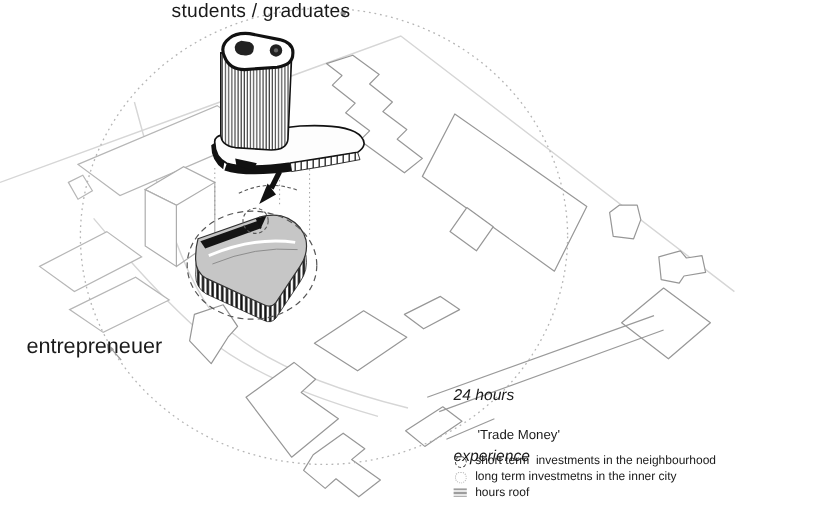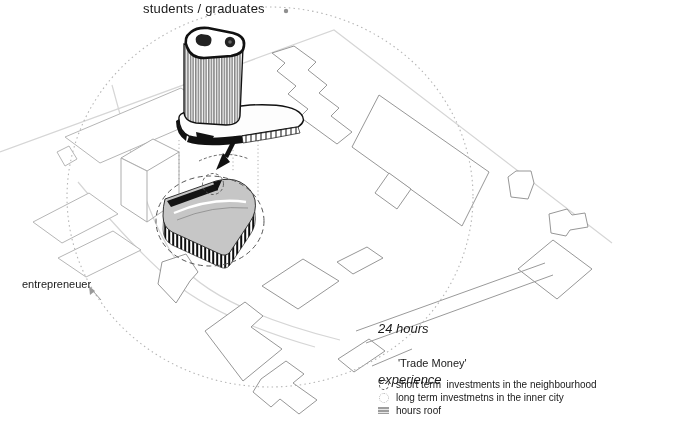--- a/index.html
+++ b/index.html
@@ -2,22 +2,22 @@
 <html><head>
 <meta charset="utf-8">
 <style>
   html,body{margin:0;padding:0;background:#fff;}
   .canvas{
     position:relative;width:680px;height:431px;background:#ffffff;overflow:hidden;
     font-family:"Liberation Sans", sans-serif;color:#1a1a1a;
   }
   .canvas svg{position:absolute;left:0;top:0;}
   .lbl{position:absolute;white-space:pre;}
-  .lbl-students{left:143px;top:1px;font-size:13px;letter-spacing:0.2px;}
-  .lbl-entrepreneur{left:22px;top:278px;font-size:11px;}
+  .lbl-students{left:143px;top:1px;font-size:16px;letter-spacing:0.2px;}
+  .lbl-entrepreneur{left:22px;top:278px;font-size:18px;}
   .lbl-hours{left:378px;top:286px;font-size:13px;line-height:17px;font-style:italic;}
   .legend{position:absolute;left:379px;top:357px;}
   .legend-title{font-size:11px;margin-left:19px;margin-bottom:9px;}
   .legend-row{display:flex;align-items:center;height:13px;font-size:10px;white-space:pre;}
   .legend-icon{flex:0 0 auto;margin-right:7px;}
   .icon-dashed{width:8px;height:8px;border:1.1px dashed #555;border-radius:50%;}
   .icon-dotted{width:8px;height:8px;border:1.1px dotted #b9b9b9;border-radius:50%;}
   .icon-roof{width:11px;height:7px;margin-left:-1px;
     background:repeating-linear-gradient(180deg,#9d9d9d 0 1.6px,#e6e6e6 1.6px 3.2px);}
 </style>

